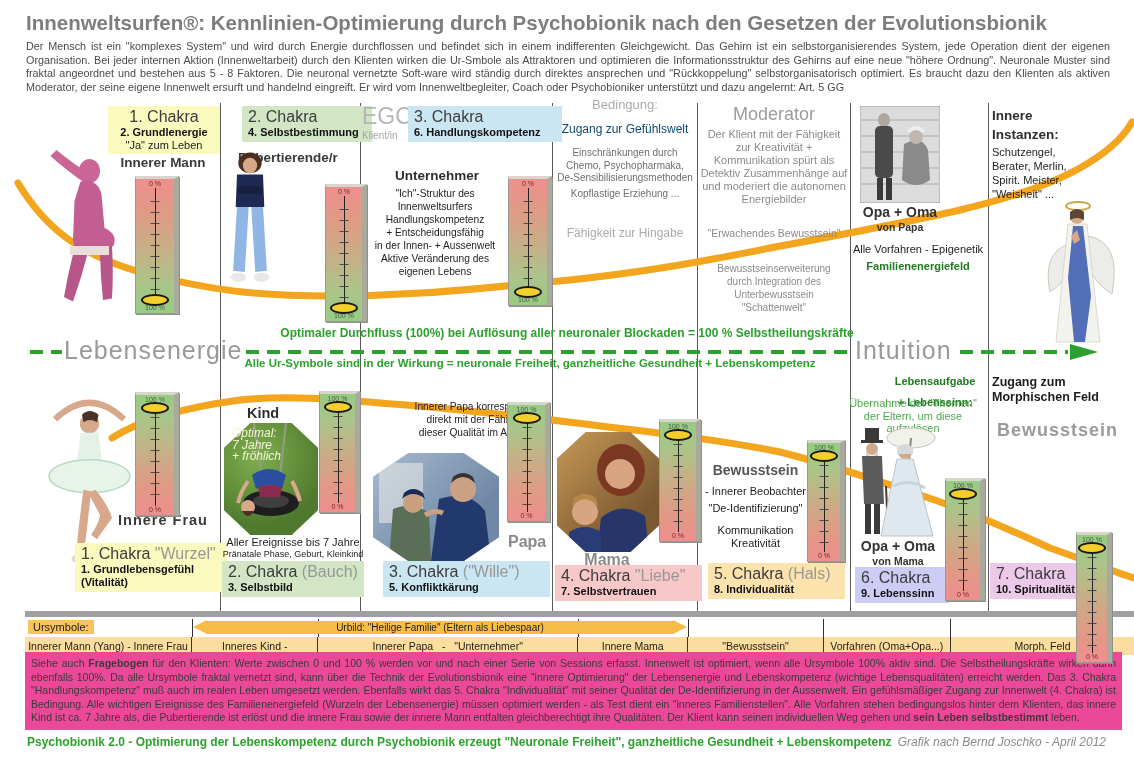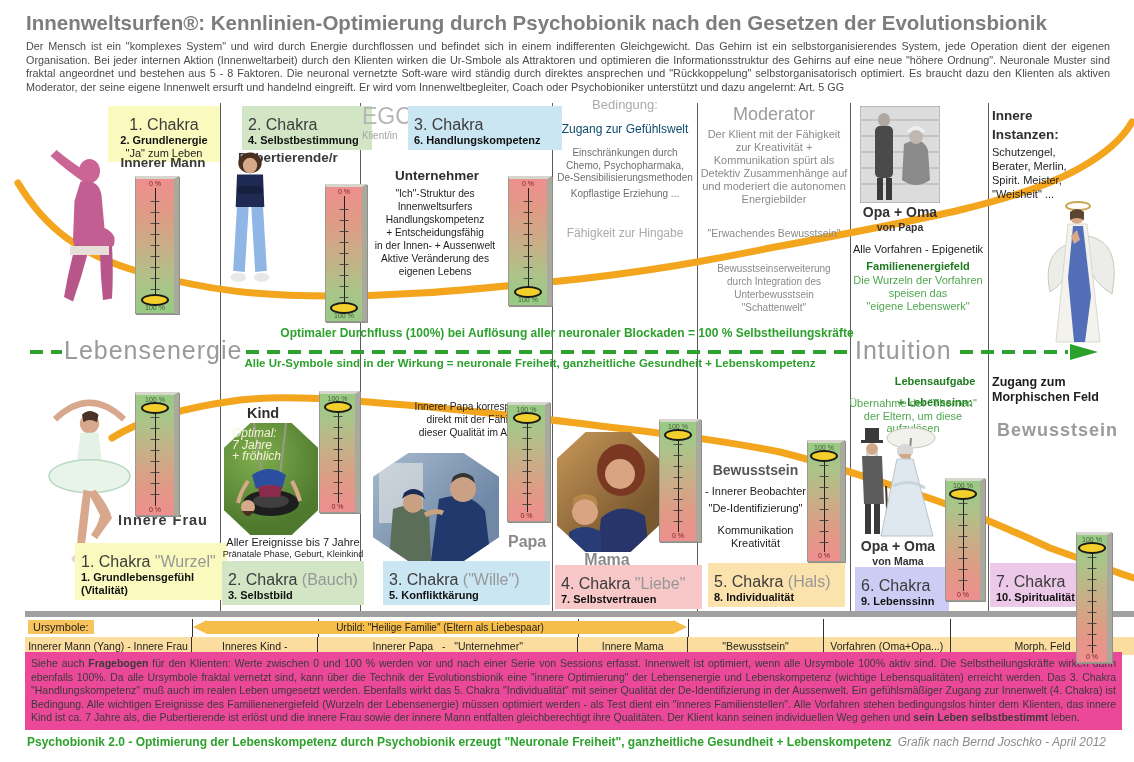--- a/index.html
+++ b/index.html
@@ -19,21 +19,21 @@
   .t-ticks{position:absolute;left:50%;transform:translateX(-50%);top:12px;bottom:12px;width:9px;
            background:repeating-linear-gradient(180deg,transparent 0 10px,#3a3a3a 10px 11px);opacity:.85;}
   .t-top,.t-bot{position:absolute;left:0;width:100%;text-align:center;font-size:7px;line-height:8px;}
   .t-top{top:1px;} .t-bot{bottom:1px;}
   .therm.up .t-top,.therm.down .t-bot{color:#7d2424;}
   .therm.up .t-bot,.therm.down .t-top{color:#44603a;}
   .t-mark{position:absolute;left:50%;transform:translateX(-50%);width:24px;height:8px;border-radius:50%;
           background:#f2cf2a;border:2px solid #1a1a1a;}
   .therm.up .t-mark{bottom:7px;} .therm.down .t-mark{top:7px;}
   
-  .chakbox{position:absolute;z-index:2;padding:10px 6px 3px 6px;}
+  .chakbox{position:absolute;z-index:2;padding:2px 6px 3px 6px;}
   .chak-t{font-size:16px;color:#3c3c3c;}
   .chak-q{font-size:16px;color:#979797;}
   .chak-sub{font-size:11px;font-weight:bold;color:#111;line-height:13px;}
   .octo{position:absolute;z-index:2;clip-path:polygon(28% 0,72% 0,100% 22%,100% 78%,72% 100%,28% 100%,0 78%,0 22%);}
   .glabel{color:#1e7a1e;font-weight:bold;}
   .gbody{color:#4fa84f;}
   .z2{z-index:2;}
 </style>
 </head>
 <body>
@@ -164,23 +164,20 @@
     <rect x="17" y="72" width="6" height="22" fill="#3a3a3a"></rect>
       <rect x="26" y="72" width="6" height="22" fill="#3a3a3a"></rect>
     <path d="M44 38 Q62 28 68 44 L70 74 Q56 84 42 74 Z" fill="#8a8a8a"></path>
     <ellipse cx="56" cy="30" rx="7" ry="8" fill="#c0b8b0"></ellipse>
     <path d="M48 26 Q56 18 64 26" stroke="#eee" stroke-width="4" fill="none"></path>
   </svg>
   <div class="abs b c z2" style="left:850px;top:204px;width:100px;font-size:14px;color:#333;">Opa + Oma</div>
   <div class="abs b c z2" style="left:850px;top:221px;width:100px;font-size:10.5px;color:#333;">von Papa</div>
   <div class="abs c z2" style="left:843px;top:243px;width:150px;font-size:11px;color:#1d1d1d;">Alle Vorfahren - Epigenetik</div>
   <div class="abs c glabel z2" style="left:843px;top:260px;width:150px;font-size:11px;">Familienenergiefeld</div>
-  <div class="abs c pre gbody z2" style="left:843px;top:274px;width:150px;font-size:11px;line-height:13px;">Die Wurzeln der Vorfahren
-speisen das
-"eigene Lebenswerk"</div>
 
   <div class="abs b pre z2" style="left:992px;top:106px;font-size:13.5px;line-height:19px;color:#2e2e2e;">Innere
 Instanzen:</div>
   <div class="abs pre z2" style="left:992px;top:145px;font-size:11px;line-height:14px;color:#1d1d1d;">Schutzengel,
 Berater, Merlin,
 Spirit. Meister,
 "Weisheit" ...</div>
   <svg class="abs z2" style="left:1040px;top:196px;" width="82" height="150" viewBox="0 0 82 150">
     <path d="M28 48 Q2 58 10 96 Q24 88 34 66 Z" fill="#ecece8" stroke="#c9c9c1"></path>
     <path d="M48 40 Q82 46 72 98 Q54 88 44 62 Z" fill="#ecece8" stroke="#c9c9c1"></path>

